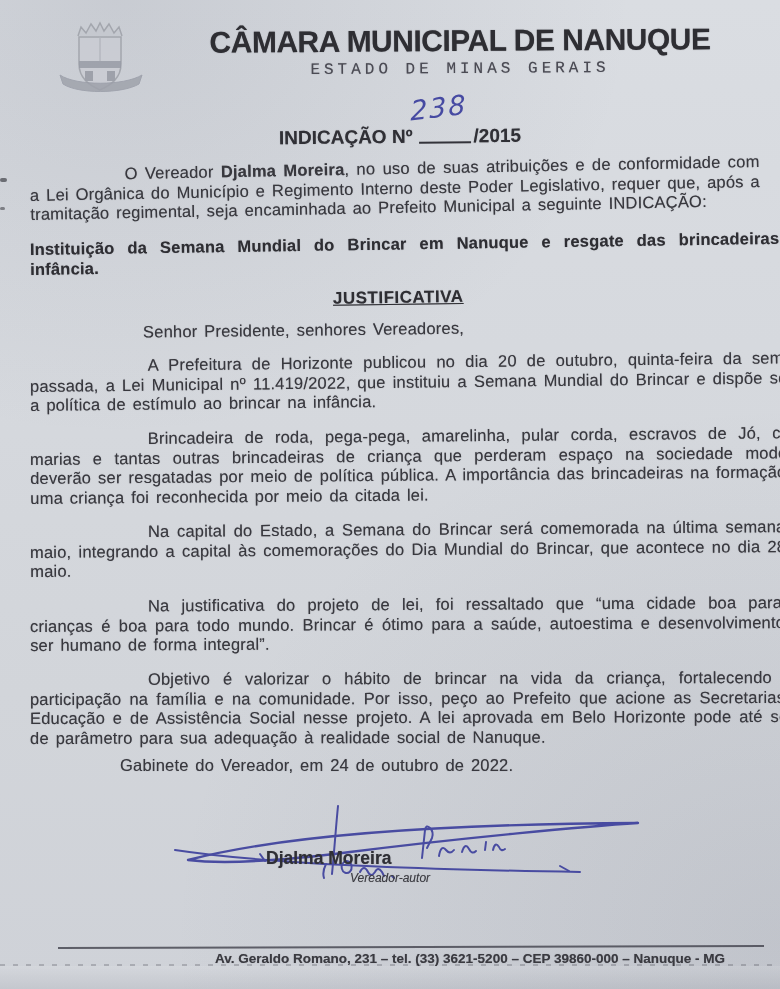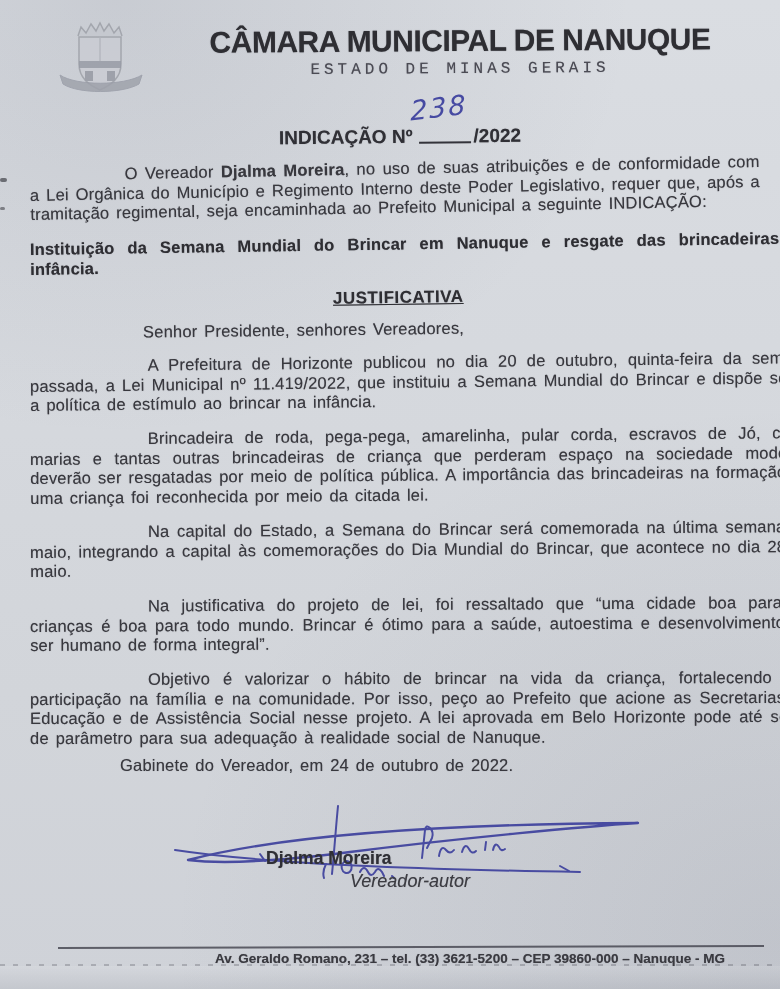--- a/index.html
+++ b/index.html
@@ -57,21 +57,21 @@
   .p-b { margin-left:-12px; text-indent:118px; transform:rotate(-.5deg); }
   .p-c { margin-left:-20px; text-indent:118px; transform:rotate(-.45deg); }
   .p-d { margin-left:-27px; text-indent:118px; transform:rotate(-.3deg); }
   .p-e { margin-left:-35px; text-indent:118px; transform:rotate(-.15deg); margin-bottom:8px !important; }
   .closing { margin-left:-8px; text-indent:90px; text-align:left; }
   .bold-name { font-weight:bold; }
 
   
   .sig-svg { position:absolute; left:140px; top:780px; width:520px; height:110px; overflow:visible; }
   .sig-name { position:absolute; left:266px; top:848px; font-size:17.5px; font-weight:bold; color:#2f2f35; text-shadow:0 0 .8px rgba(40,40,48,.5); }
-  .sig-role { position:absolute; left:350px; top:871px; font-size:18px; font-style:italic; color:#3c3c42; text-shadow:0 0 .7px rgba(50,50,58,.45); }
+  .sig-role { position:absolute; left:350px; top:871px; font-size:12px; font-style:italic; color:#3c3c42; text-shadow:0 0 .7px rgba(50,50,58,.45); }
 
   
   .foot-line { position:absolute; left:58px; top:946px; width:706px; height:1.5px; background:rgba(55,55,65,.75); transform:rotate(-.15deg); }
   .foot-text { position:absolute; left:120px; top:951px; width:700px; text-align:center; font-size:13.5px; font-weight:bold; color:#3a3a40; text-shadow:0 0 .7px rgba(50,50,58,.5); }
 
   
   .mark1 { position:absolute; left:0; top:178px; width:7px; height:4px; background:rgba(25,25,32,.55); border-radius:2px; }
   .mark2 { position:absolute; left:0; top:207px; width:5px; height:3px; background:rgba(25,25,32,.45); border-radius:2px; }
   .bottom-dots { position:absolute; left:0; top:964px; width:100%; height:2px; opacity:.35;
     background:repeating-linear-gradient(90deg, rgba(25,25,35,.6) 0 5px, transparent 5px 13px); }
@@ -92,21 +92,21 @@
     <line x1="46" y1="28" x2="46" y2="52" stroke="#9a9da6" stroke-width="1.2"></line>
     <rect x="25" y="52" width="42" height="7" fill="#6e7280" opacity=".85"></rect>
     <rect x="31" y="62" width="8" height="10" fill="#7a7d88"></rect>
     <rect x="53" y="62" width="8" height="10" fill="#7a7d88"></rect>
     <path d="M6,66 C22,77 70,77 88,66 L85,75 C68,85 24,85 9,75 Z" fill="#7b7e89" stroke="#6e7280" stroke-width="1" opacity=".85"></path>
   </svg>
   <div class="h-title">CÂMARA MUNICIPAL DE NANUQUE</div>
   <div class="h-sub">ESTADO DE MINAS GERAIS</div>
 
   <div class="hand-num">238</div>
-  <div class="num-line"><span>INDICAÇÃO Nº</span><span class="num-blank"></span><span>/2022</span></div>
+  <div class="num-line"><span>INDICAÇÃO Nº</span><span class="num-blank"></span><span>/2015</span></div>
 
   <div class="flow">
     <p class="p-intro"><span>O Vereador </span><span class="bold-name">Djalma Moreira</span><span>, no uso de suas atribuições e de conformidade com a Lei Orgânica do Município e Regimento Interno deste Poder Legislativo, requer que, após a tramitação regimental, seja encaminhada ao Prefeito Municipal a seguinte INDICAÇÃO:</span></p>
 
     <p class="ementa">Instituição da Semana Mundial do Brincar em Nanuque e resgate das brincadeiras de infância.</p>
 
     <div class="just-head"><span>JUSTIFICATIVA</span></div>
 
     <p class="salut">Senhor Presidente, senhores Vereadores,</p>
 

